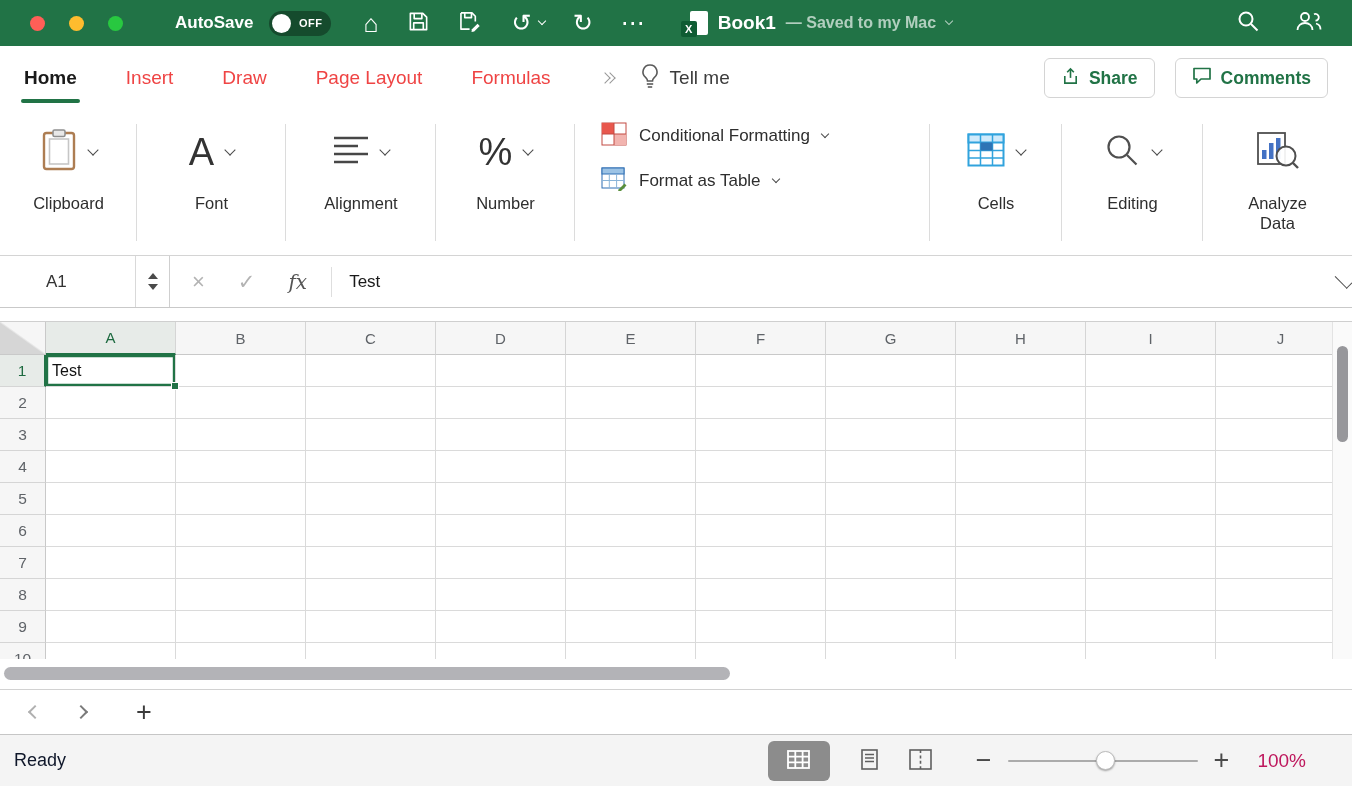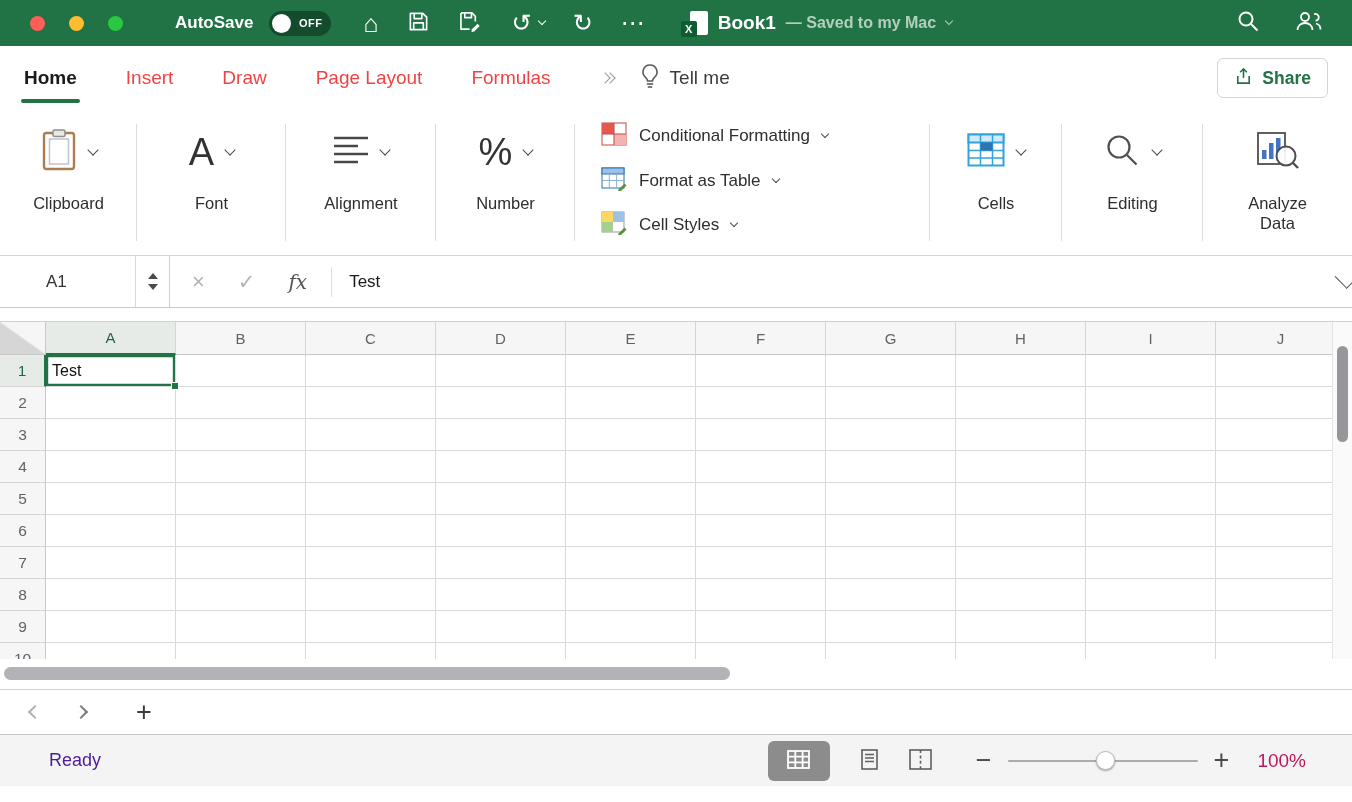--- a/index.html
+++ b/index.html
@@ -113,21 +113,21 @@
   .navchev { width:10px; height:10px; border-right:2px solid #b0b0b0; border-bottom:2px solid #b0b0b0; cursor:pointer; }
   .navchev.left { transform:rotate(135deg); }
   .navchev.rightward { transform:rotate(-45deg); border-color:#7a7a7a; }
   .sheettab { width:158px; display:flex; align-items:center; justify-content:center;
     border-left:1px solid #c7c7c7; border-right:1px solid #c7c7c7; background:#fff; cursor:pointer; }
   .sheettab .nm { font-size:17.5px; font-weight:700; color:#217346; }
   .addsheet { background:none; border:none; font-size:27px; font-weight:300; color:#3c3c3c; margin-left:24px; cursor:pointer; }
 
   
   .statusbar { height:52px; background:#f4f4f4; border-top:1px solid #c6c6c6; display:flex; align-items:center; }
-  .ready { padding-left:36px; font-size:18px; color:#4c1d95;margin-left:13px; }
+  .ready { padding-left:14px; font-size:18px; color:#0f172a; }
   .views { margin-left:auto; display:flex; align-items:center; gap:28px; margin-right:44px; }
   .viewbtn { background:none; border:none; display:flex; align-items:center; justify-content:center; cursor:pointer; }
   .viewbtn.active { background:#8c8c8c; border-radius:6px; width:62px; height:40px; }
   .zoomgrp { display:flex; align-items:center; padding-right:46px; }
   .zoomsign { background:none; border:none; font-size:27px; color:#4a4a4a; cursor:pointer; line-height:1; }
   .slider { position:relative; width:190px; height:20px; margin:0 16px; cursor:pointer; }
   .slider .track { position:absolute; left:0; right:0; top:9px; height:2.5px; background:#ababab; border-radius:2px; }
   .slider .knob { position:absolute; left:88px; top:0px; width:19px; height:19px; border-radius:50%;
     background:#fff; border:1px solid #bdbdbd; box-shadow:0 1px 2px rgba(0,0,0,.35); cursor:grab; }
   .zoomlabel { font-size:19px; color:#be185d; margin-left:28px; }
@@ -235,20 +235,26 @@
     </div>
     <div class="tabrow-right">
       <button class="pillbtn">
         <span><svg width="19" height="20" viewBox="0 0 20 20" fill="none" stroke="#217346" stroke-width="1.7">
               <path d="M10 12V2.8"></path>
               <path d="M6.5 6L10 2.5 13.5 6"></path>
               <path d="M4 10v7.5h12V10"></path>
             </svg></span>
         <span>Share</span>
       </button>
+      <button class="pillbtn">
+        <span><svg width="20" height="19" viewBox="0 0 20 19" fill="none" stroke="#217346" stroke-width="1.7" stroke-linejoin="round">
+              <path d="M2 2.5h16v10.5h-9l-4.2 4v-4H2z"></path>
+            </svg></span>
+        <span>Comments</span>
+      </button>
     </div>
   </div>
 
   <div class="ribbon">
     <div class="grp" style="width:137px">
       <div class="icon-row">
         <span><svg width="36" height="44" viewBox="0 0 36 44" fill="none">
               <rect x="3" y="5" width="30" height="36" rx="2.5" fill="#fff" stroke="#ad7d52" stroke-width="2.4"></rect>
               <rect x="8.5" y="11" width="19" height="25" fill="#fff" stroke="#c6c6c6" stroke-width="1.6"></rect>
               <rect x="12" y="2" width="12" height="6.5" rx="1.5" fill="#e8e8e8" stroke="#8f8f8f" stroke-width="1.6"></rect>
@@ -296,31 +302,20 @@
         <span class="chev small grp-chev"></span>
       </div>
       <div class="style-row">
         <span><svg width="26" height="24" viewBox="0 0 26 24">
               <rect x="1" y="1" width="22" height="20" fill="#fff" stroke="#2f6fb4"></rect>
               <rect x="1" y="1" width="22" height="6" fill="#9cc3e5" stroke="#2f6fb4"></rect>
               <path d="M1 13.5h22M8.3 7v14M15.6 7v14" stroke="#8ab4d8" fill="none"></path>
               <path d="M17.5 22.5l6-6 2 2-6 6-2.7.7z" fill="#5a8f3c"></path>
             </svg></span>
         <span class="lbl">Format as Table</span>
-        <span class="chev small grp-chev"></span>
-      </div>
-      <div class="style-row">
-        <span><svg width="26" height="24" viewBox="0 0 26 24">
-              <rect x="1" y="1" width="22" height="20" fill="#fff" stroke="#999"></rect>
-              <rect x="1" y="1" width="11" height="10" fill="#ffd864"></rect>
-              <rect x="12" y="1" width="11" height="10" fill="#9cc3e5"></rect>
-              <rect x="1" y="11" width="11" height="10" fill="#a4cf8e"></rect>
-              <path d="M17.5 22.5l6-6 2 2-6 6-2.7.7z" fill="#5a8f3c"></path>
-            </svg></span>
-        <span class="lbl">Cell Styles</span>
         <span class="chev small grp-chev"></span>
       </div>
     </div>
 
     <div class="grp" style="width:132px">
       <div class="icon-row">
         <span><svg width="38" height="34" viewBox="0 0 38 34">
               <rect x="1.5" y="1.5" width="35" height="31" fill="#fff" stroke="#31a3dd" stroke-width="2"></rect>
               <rect x="1.5" y="1.5" width="35" height="8" fill="#cfeafb" stroke="#31a3dd" stroke-width="2"></rect>
               <path d="M13.5 1.5v31M25.5 1.5v31M1.5 17.5h35M1.5 25h35" stroke="#31a3dd" stroke-width="1.5" fill="none"></path>

